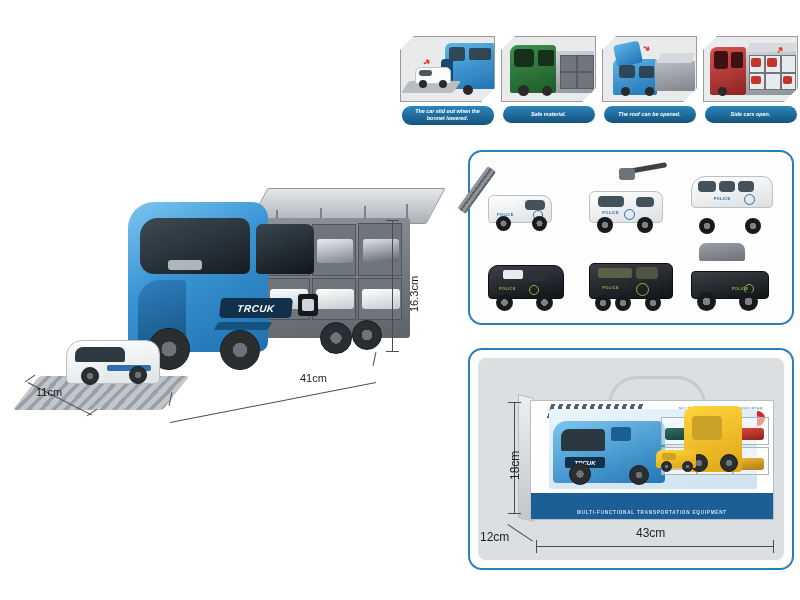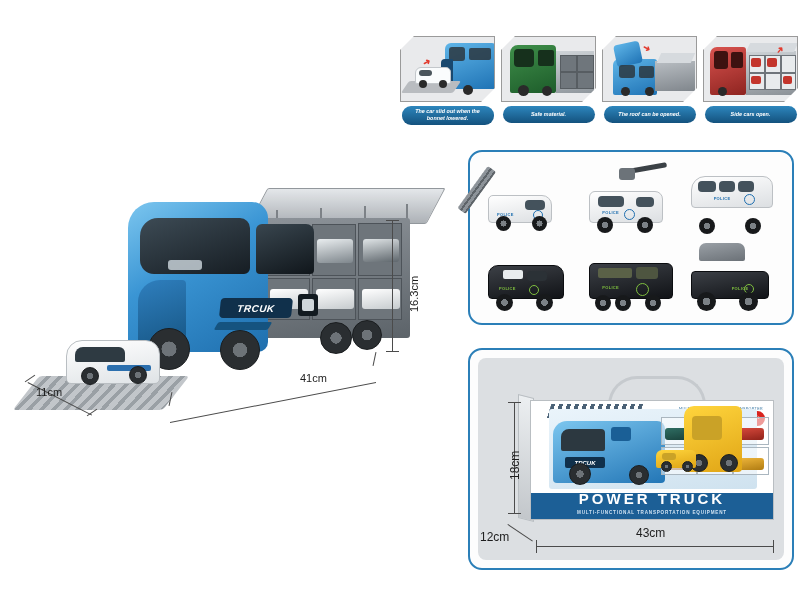--- a/index.html
+++ b/index.html
@@ -466,21 +466,20 @@
             <div class="abs" style="left:3px;top:10px;width:27px;height:12px;background:linear-gradient(170deg,#f3e4d8,#c6b0a0);border-radius:3px;"></div>
           </div>
           <div class="box-cell" style="left:148px;top:38px;width:34px;height:26px;">
             <div class="abs" style="left:3px;top:10px;width:27px;height:12px;background:linear-gradient(170deg,#2c3c63,#141d33);border-radius:3px;"></div>
           </div>
           <div class="box-cell" style="left:184px;top:38px;width:34px;height:26px;">
             <div class="abs" style="left:3px;top:10px;width:27px;height:12px;background:linear-gradient(170deg,#efb63b,#b07c12);border-radius:3px;"></div>
           </div>
         </div>
 
-        <div class="pkg-title">POWER TRUCK</div>
         <div class="pkg-sub">MULTI-FUNCTIONAL TRANSPORTATION EQUIPMENT</div>
       </div>
 
       <div class="yellow-truck">
         <div class="yellow-win"></div>
         <div class="tyre" style="left:6px;top:48px;width:16px;height:16px;"></div>
         <div class="tyre" style="left:36px;top:48px;width:16px;height:16px;"></div>
       </div>
       <div class="yellow-mini">
         <div class="abs" style="left:6px;top:3px;width:14px;height:7px;background:#caa227;border-radius:3px;"></div>

